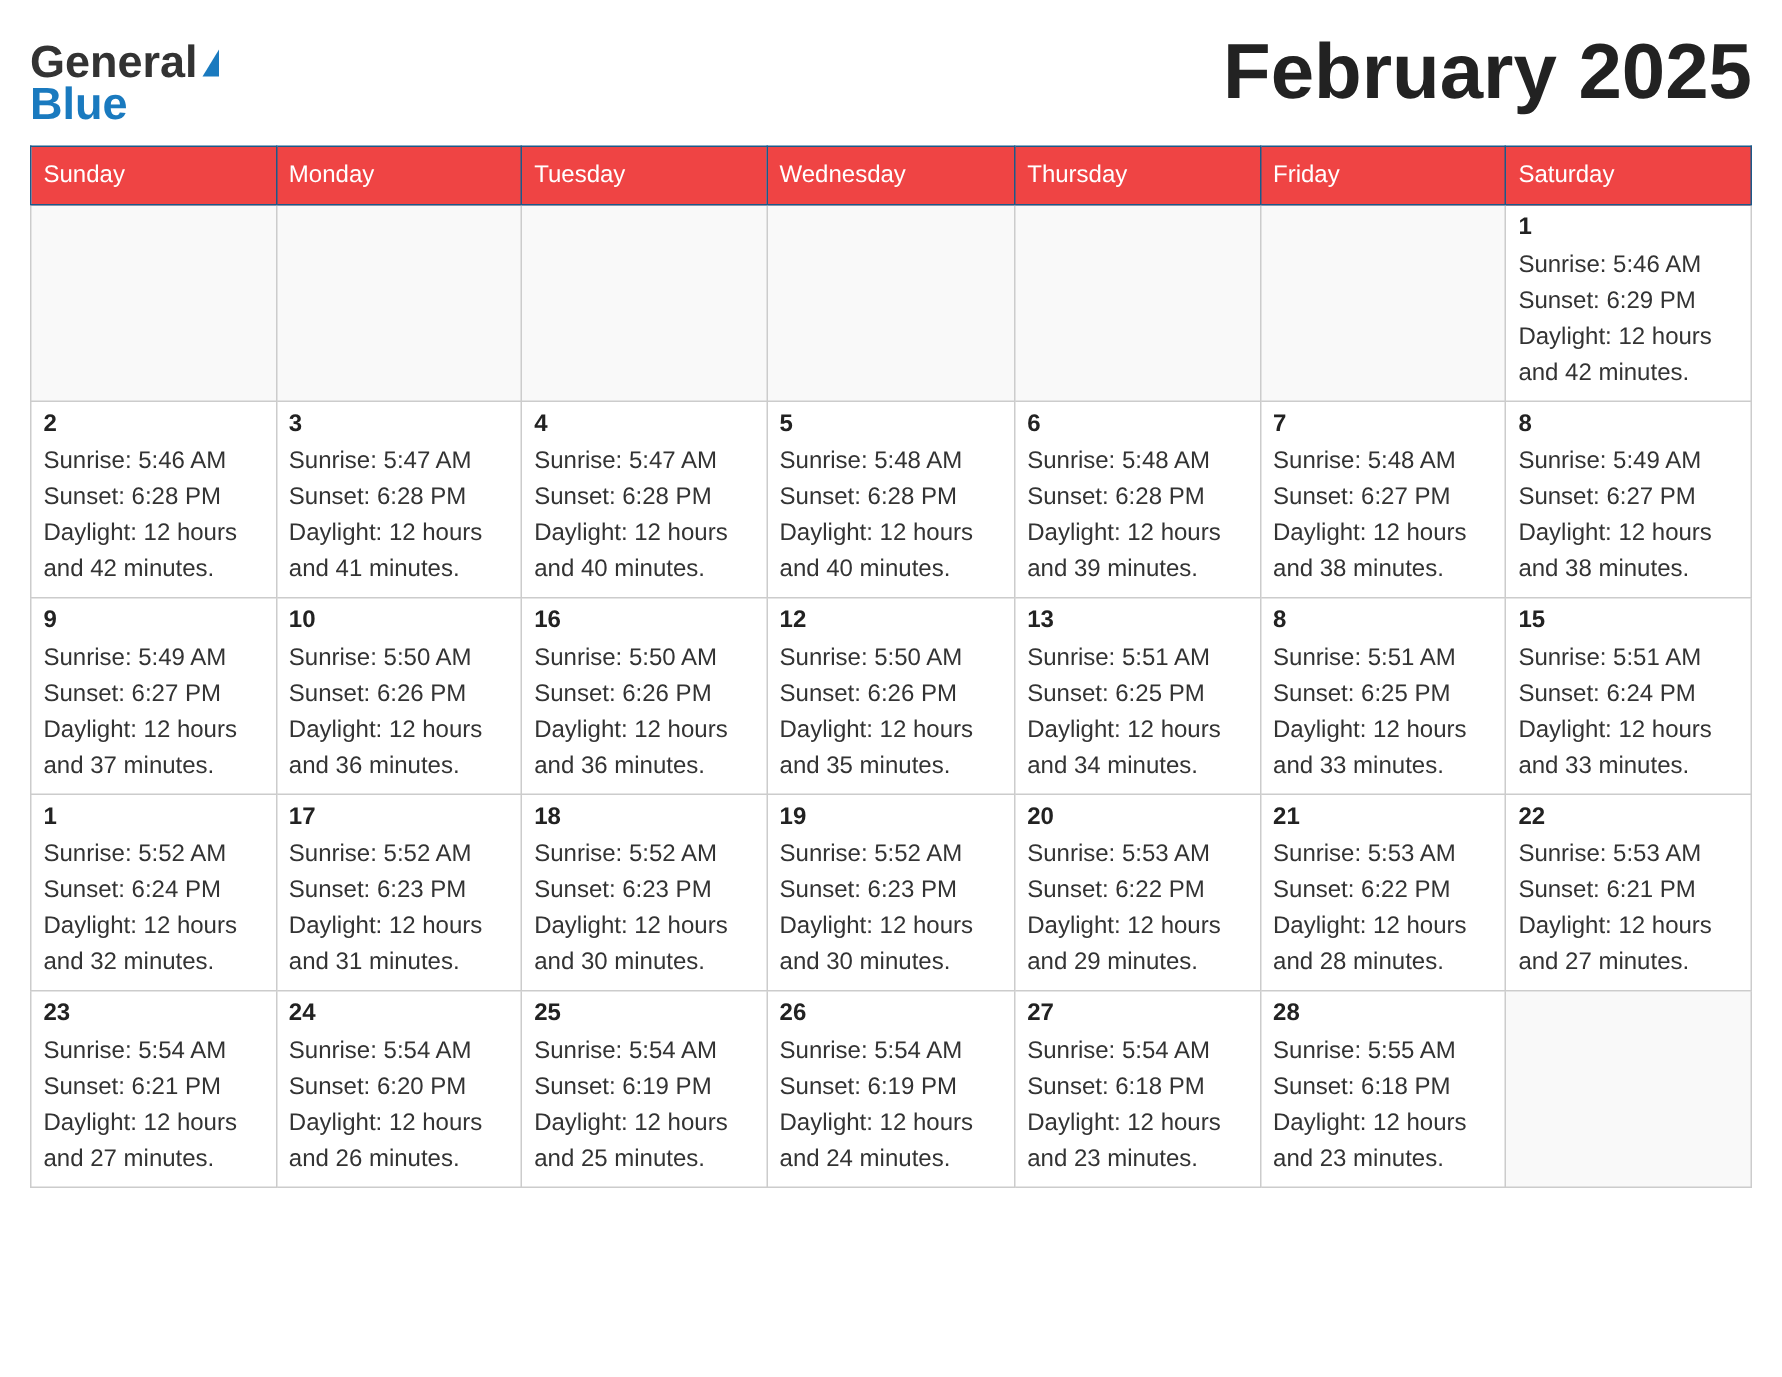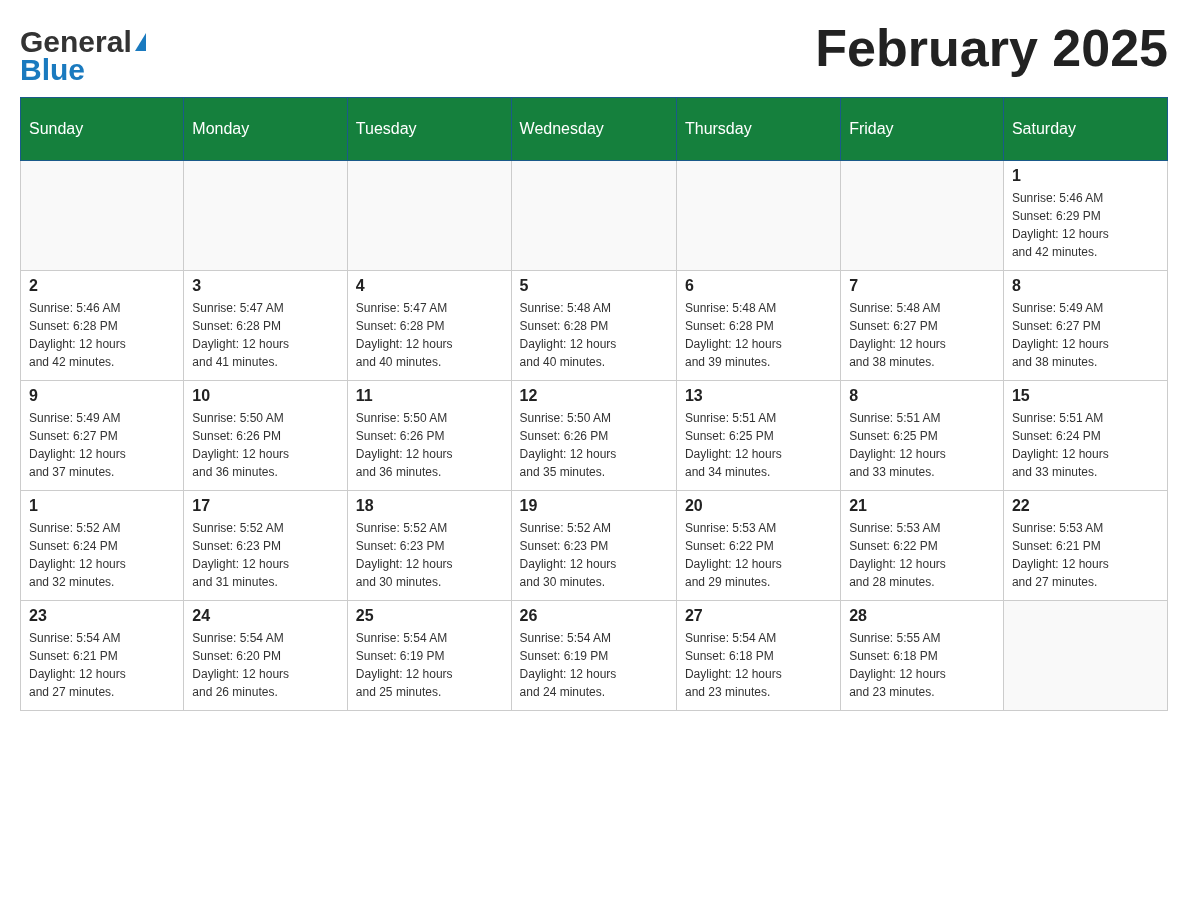--- a/index.html
+++ b/index.html
@@ -34,45 +34,45 @@
       font-size: 18px;
       color: #555;
       margin-top: 4px;
     }
     .calendar-table {
       width: 100%;
       border-collapse: collapse;
       border: 1px solid #aaa;
     }
     .calendar-table thead tr th {
-      background-color: #15803d;
+      background-color: #ef4444;
       color: #fff;
       font-size: 16px;
       font-weight: normal;
-      padding: 22px 8px;
+      padding: 10px 8px;
       text-align: left;
       border: 1px solid #1a5a8a;
     }
     .calendar-table tbody tr td {
       border: 1px solid #ccc;
       vertical-align: top;
       padding: 6px 8px;
       width: 170px;
       min-height: 100px;
       height: 110px;
     }
     .day-number {
       font-size: 16px;
       font-weight: bold;
       color: #222;
       display: block;
       margin-bottom: 4px;
     }
     .day-info {
-      font-size: 12px;
+      font-size: 16px;
       color: #333;
       line-height: 1.5;
     }
     .empty-cell {
       background: #f9f9f9;
     }
     .row-border-top td {
       border-top: 2px solid #2e6da4;
     }
   </style>
@@ -180,21 +180,21 @@
 and 37 minutes.</div>
         </td>
         <td>
           <span class="day-number">10</span>
           <div class="day-info" style="white-space: pre-line;">Sunrise: 5:50 AM
 Sunset: 6:26 PM
 Daylight: 12 hours
 and 36 minutes.</div>
         </td>
         <td>
-          <span class="day-number">11</span>
+          <span class="day-number">16</span>
           <div class="day-info" style="white-space: pre-line;">Sunrise: 5:50 AM
 Sunset: 6:26 PM
 Daylight: 12 hours
 and 36 minutes.</div>
         </td>
         <td>
           <span class="day-number">12</span>
           <div class="day-info" style="white-space: pre-line;">Sunrise: 5:50 AM
 Sunset: 6:26 PM
 Daylight: 12 hours

